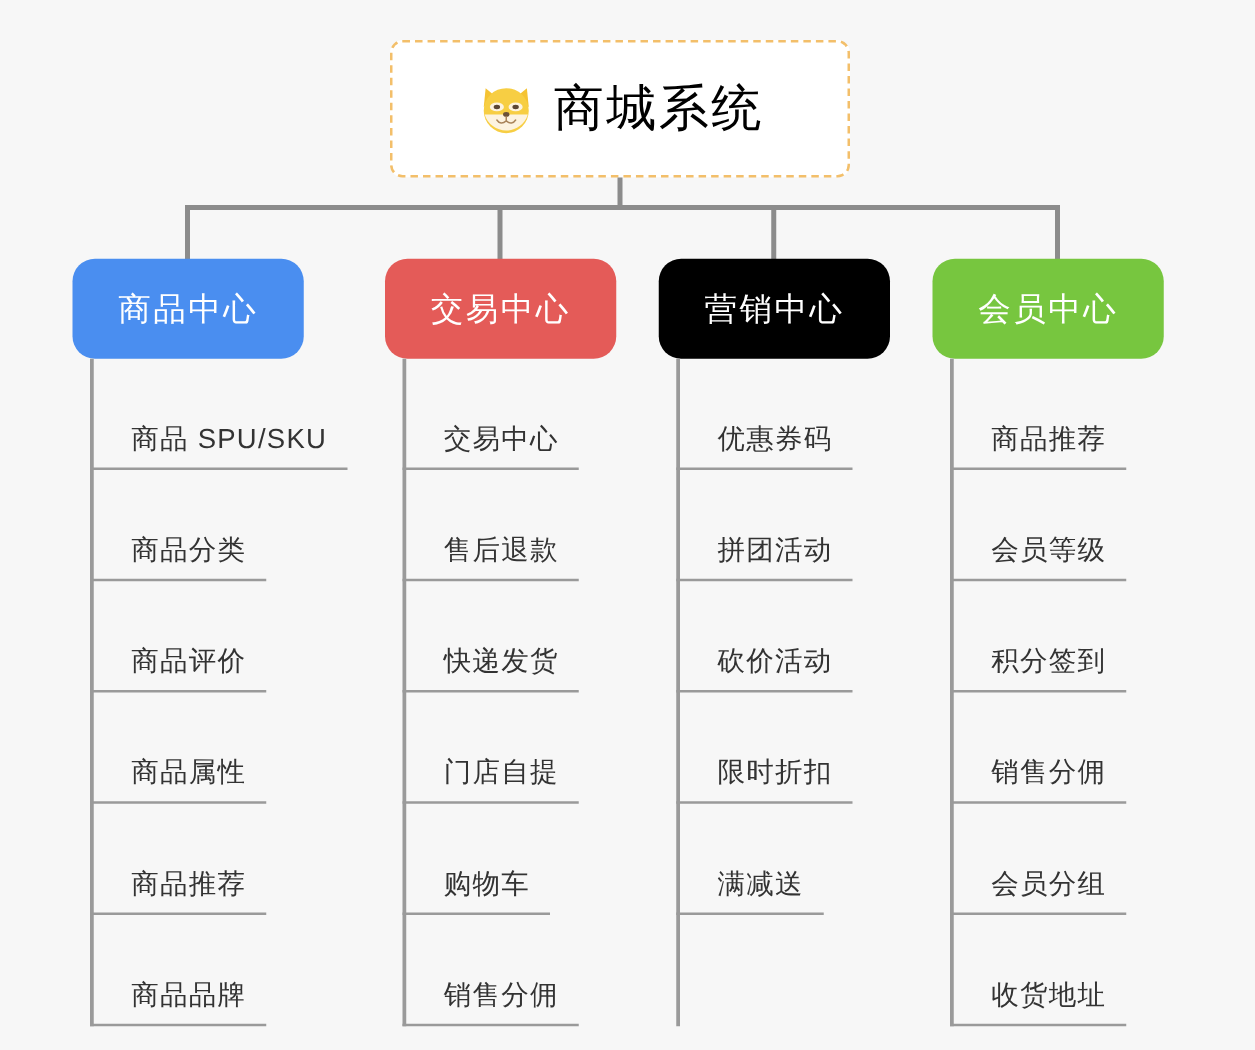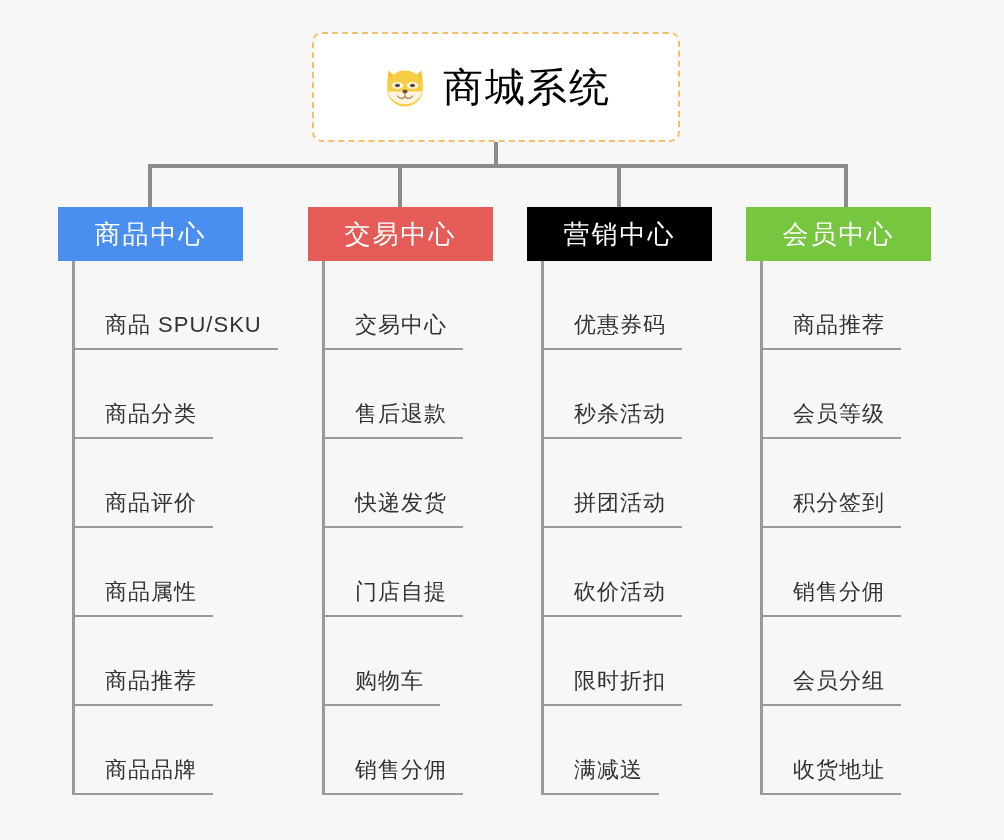--- a/index.html
+++ b/index.html
@@ -56,22 +56,22 @@
   }
   .conn-v { width: 4px; }
   .conn-h { height: 4px; }
 
   
   .column {
     position: absolute;
     top: 207px;
   }
   .cat-box {
-    height: 54px;
-    border-radius: 0;
+    height: 80px;
+    border-radius: 18px;
     display: flex;
     align-items: center;
     justify-content: center;
     color: #ffffff;
     font-size: 26px;
     letter-spacing: 2px;
     box-sizing: border-box;
   }
   .leaf-list {
     position: relative;
@@ -214,24 +214,20 @@
         <div class="cat-box" style="background: #000000; width: 185px;">
           <span>营销中心</span>
         </div>
         <div class="leaf-list">
           <div class="spine" style="height: 534px;"></div>
           <div class="leaf">
             <span class="leaf-label">优惠券码</span>
             <div class="leaf-rule" style="width: 141px;"></div>
           </div>
           <div class="leaf">
-            <span class="leaf-label">秒杀活动</span>
-            <div class="leaf-rule" style="width: 141px;"></div>
-          </div>
-          <div class="leaf">
             <span class="leaf-label">拼团活动</span>
             <div class="leaf-rule" style="width: 141px;"></div>
           </div>
           <div class="leaf">
             <span class="leaf-label">砍价活动</span>
             <div class="leaf-rule" style="width: 141px;"></div>
           </div>
           <div class="leaf">
             <span class="leaf-label">限时折扣</span>
             <div class="leaf-rule" style="width: 141px;"></div>

